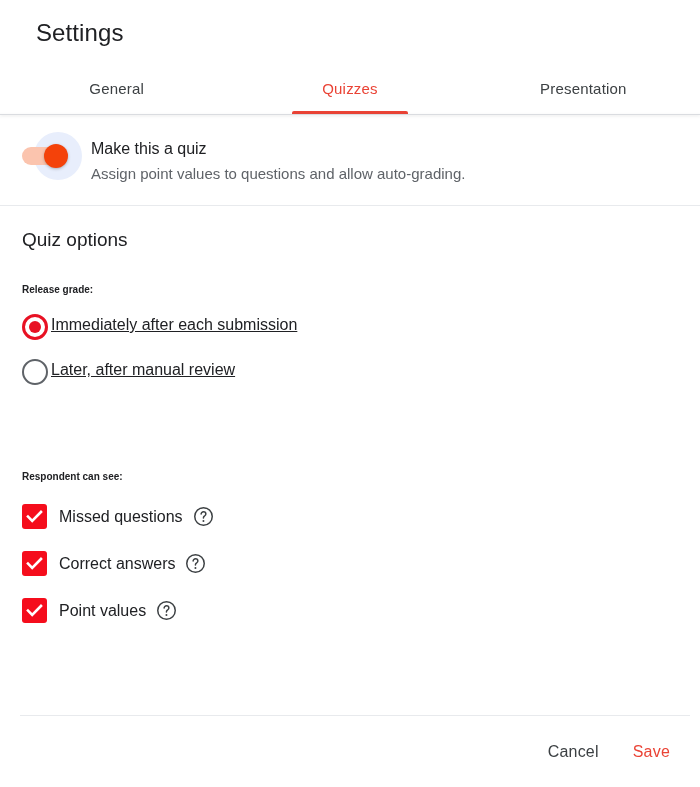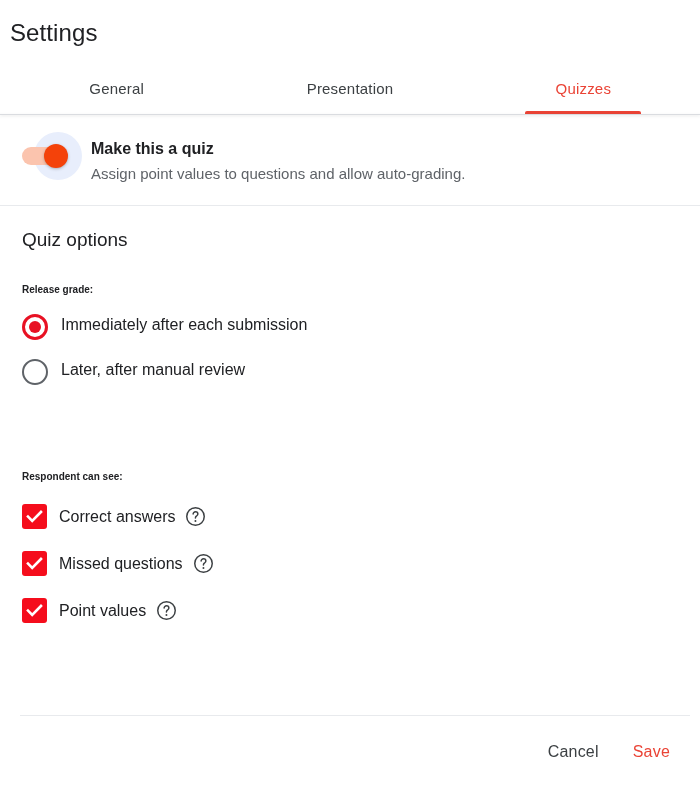--- a/index.html
+++ b/index.html
@@ -13,21 +13,21 @@
     height: 787px;
     background: #ffffff;
     font-family: "Liberation Sans", "DejaVu Sans", sans-serif;
     color: #202124;
     overflow: hidden;
     position: relative;
   }
 
   
   .dialog-header {
-    padding: 18px 22px 0 10px;
+    padding: 18px 22px 0 36px;
   }
   .page-title {
     font-size: 24px;
     font-weight: 400;
     line-height: 30px;
     color: #202124;
     letter-spacing: 0.1px;
   }
 
   
@@ -117,21 +117,21 @@
     border-radius: 50%;
     background: #f4420a;
     box-shadow: 0 1px 3px rgba(60,64,67,0.35);
   }
   .toggle-texts {
     margin-left: 9px;
     padding-top: 1px;
   }
   .toggle-title {
     font-size: 16px;
-    font-weight: 700;
+    font-weight: 400;
     color: #202124;
     line-height: 22px;
   }
   .toggle-desc {
     font-size: 15px;
     color: #5f6368;
     line-height: 22px;
     margin-top: 3px;
   }
 
@@ -183,21 +183,22 @@
     position: absolute;
     width: 12px;
     height: 12px;
     border-radius: 50%;
     background: #e81123;
     left: 50%;
     top: 50%;
     transform: translate(-50%, -50%);
   }
   .radio-texts {
-    margin-left: 13px;
+    margin-left: 3px;
+    text-decoration: underline;
   }
   .radio-label {
     font-size: 16px;
     color: #202124;
     line-height: 24px;
   }
   .radio-sub {
     font-size: 15px;
     color: #9aa0a6;
     line-height: 22px;
@@ -271,26 +272,26 @@
 <body>
 
 <div class="dialog-header">
   <div class="page-title">Settings</div>
 </div>
 
 <div class="tabs">
   <div class="tab">
     <span>General</span>
   </div>
-  <div class="tab">
-    <span>Presentation</span>
-  </div>
   <div class="tab active">
     <span>Quizzes</span>
     <span class="tab-underline"></span>
+  </div>
+  <div class="tab">
+    <span>Presentation</span>
   </div>
 </div>
 <div class="header-divider"></div>
 
 <div class="quiz-toggle-row">
   <div class="toggle-wrap">
     <span class="toggle-ripple"></span>
     <span class="toggle-track"></span>
     <span class="toggle-thumb"></span>
   </div>
@@ -315,20 +316,36 @@
   </div>
 
   <div class="radio-row">
     <span class="radio"></span>
     <div class="radio-texts">
       <div class="radio-label">Later, after manual review</div>
     </div>
   </div>
 
   <div class="group-label" style="margin-top:86px;">Respondent can see:</div>
+
+  <div class="checkbox-row">
+    <span class="checkbox">
+      <svg width="25" height="25" viewBox="0 0 25 25" aria-hidden="true">
+        <path d="M6 12.6 L10.2 16.8 L19 7.9" fill="none" stroke="#ffffff" stroke-width="2.6" stroke-linecap="square" stroke-linejoin="miter"></path>
+      </svg>
+    </span>
+    <span class="checkbox-label">Missed questions</span>
+    <span class="help-icon">
+      <svg width="21" height="21" viewBox="0 0 24 24" aria-hidden="true">
+        <circle cx="12" cy="12" r="10" fill="none" stroke="#3c4043" stroke-width="1.7"></circle>
+        <path d="M9.3 9.2c0-1.5 1.2-2.6 2.7-2.6s2.7 1 2.7 2.5c0 1.3-0.8 1.8-1.7 2.5-0.8 0.6-1.1 1.1-1.1 2.1" fill="none" stroke="#3c4043" stroke-width="1.7" stroke-linecap="round"></path>
+        <circle cx="11.95" cy="17.1" r="1.15" fill="#3c4043"></circle>
+      </svg>
+    </span>
+  </div>
 
   <div class="checkbox-row">
     <span class="checkbox">
       <svg width="25" height="25" viewBox="0 0 25 25" aria-hidden="true">
         <path d="M6 12.6 L10.2 16.8 L19 7.9" fill="none" stroke="#ffffff" stroke-width="2.6" stroke-linecap="square" stroke-linejoin="miter"></path>
       </svg>
     </span>
     <span class="checkbox-label">Correct answers</span>
     <span class="help-icon">
       <svg width="21" height="21" viewBox="0 0 24 24" aria-hidden="true">
@@ -338,36 +355,20 @@
       </svg>
     </span>
   </div>
 
   <div class="checkbox-row">
     <span class="checkbox">
       <svg width="25" height="25" viewBox="0 0 25 25" aria-hidden="true">
         <path d="M6 12.6 L10.2 16.8 L19 7.9" fill="none" stroke="#ffffff" stroke-width="2.6" stroke-linecap="square" stroke-linejoin="miter"></path>
       </svg>
     </span>
-    <span class="checkbox-label">Missed questions</span>
-    <span class="help-icon">
-      <svg width="21" height="21" viewBox="0 0 24 24" aria-hidden="true">
-        <circle cx="12" cy="12" r="10" fill="none" stroke="#3c4043" stroke-width="1.7"></circle>
-        <path d="M9.3 9.2c0-1.5 1.2-2.6 2.7-2.6s2.7 1 2.7 2.5c0 1.3-0.8 1.8-1.7 2.5-0.8 0.6-1.1 1.1-1.1 2.1" fill="none" stroke="#3c4043" stroke-width="1.7" stroke-linecap="round"></path>
-        <circle cx="11.95" cy="17.1" r="1.15" fill="#3c4043"></circle>
-      </svg>
-    </span>
-  </div>
-
-  <div class="checkbox-row">
-    <span class="checkbox">
-      <svg width="25" height="25" viewBox="0 0 25 25" aria-hidden="true">
-        <path d="M6 12.6 L10.2 16.8 L19 7.9" fill="none" stroke="#ffffff" stroke-width="2.6" stroke-linecap="square" stroke-linejoin="miter"></path>
-      </svg>
-    </span>
     <span class="checkbox-label">Point values</span>
     <span class="help-icon">
       <svg width="21" height="21" viewBox="0 0 24 24" aria-hidden="true">
         <circle cx="12" cy="12" r="10" fill="none" stroke="#3c4043" stroke-width="1.7"></circle>
         <path d="M9.3 9.2c0-1.5 1.2-2.6 2.7-2.6s2.7 1 2.7 2.5c0 1.3-0.8 1.8-1.7 2.5-0.8 0.6-1.1 1.1-1.1 2.1" fill="none" stroke="#3c4043" stroke-width="1.7" stroke-linecap="round"></path>
         <circle cx="11.95" cy="17.1" r="1.15" fill="#3c4043"></circle>
       </svg>
     </span>
   </div>
 

